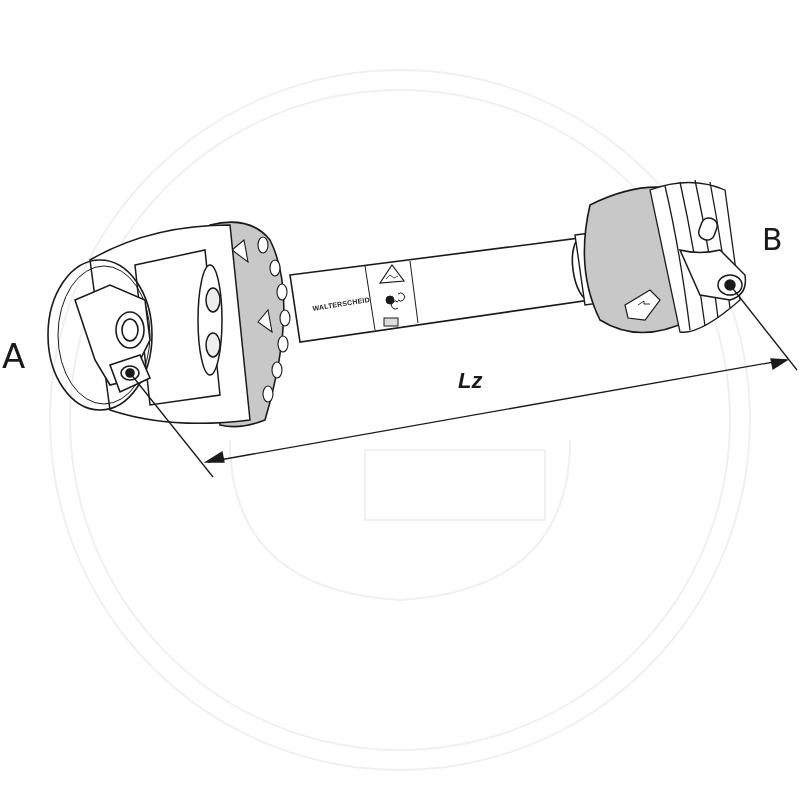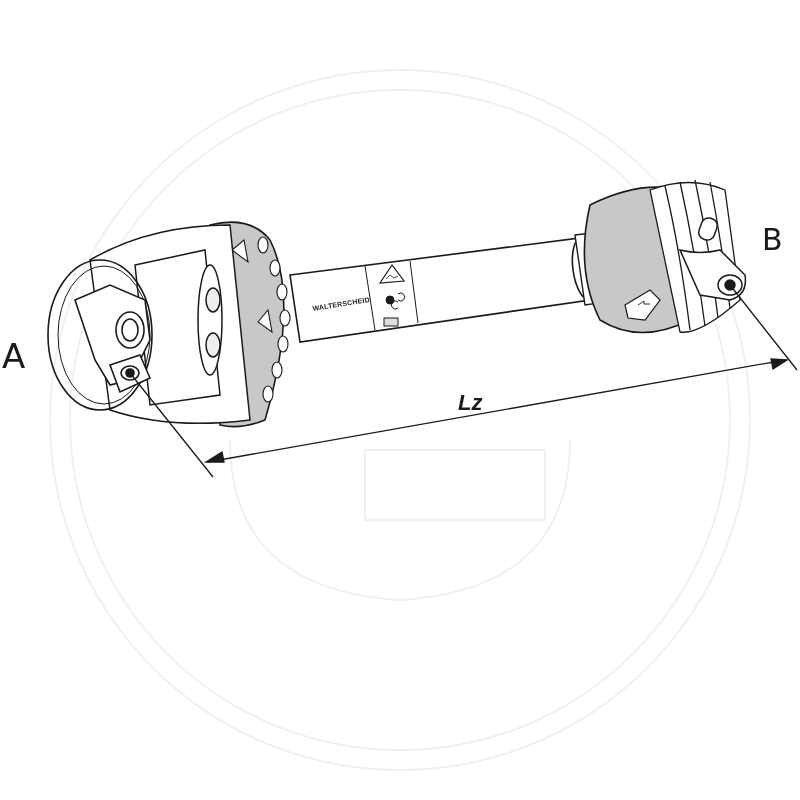--- a/index.html
+++ b/index.html
@@ -1,21 +1,21 @@
 <!DOCTYPE html>
 <html><head>
   <meta charset="utf-8">
   <style>
     html, body { margin: 0; padding: 0; background: #ffffff; }
     body { width: 800px; height: 800px; position: relative; overflow: hidden; font-family: "Liberation Sans", sans-serif; }
     .canvas { position: absolute; left: 0; top: 0; width: 800px; height: 800px; }
     .label { position: absolute; color: #1a1a1a; font-family: "DejaVu Sans", sans-serif; }
     .label-a { left: 2px; top: 336px; font-size: 34px; }
     .label-b { left: 762px; top: 222px; font-size: 30px; }
-    .label-lz { left: 458px; top: 390px; font-size: 22px; font-weight: bold; font-style: italic; font-family: "Liberation Sans", sans-serif; }
+    .label-lz { left: 458px; top: 368px; font-size: 22px; font-weight: bold; font-style: italic; font-family: "Liberation Sans", sans-serif; }
     .brand { position: absolute; left: 312px; top: 305px; font-size: 7px; font-weight: bold; letter-spacing: 0.2px; transform: rotate(-9deg); transform-origin: left top; color: #222; font-family: "Liberation Sans", sans-serif; }
   </style>
 </head>
 <body>
 
 <div class="canvas">
   <svg width="800" height="800" viewBox="0 0 800 800" xmlns="http://www.w3.org/2000/svg">
 
     <g fill="none" stroke="#f0f0f0" stroke-width="2">
       <circle cx="400" cy="420" r="350"></circle>

